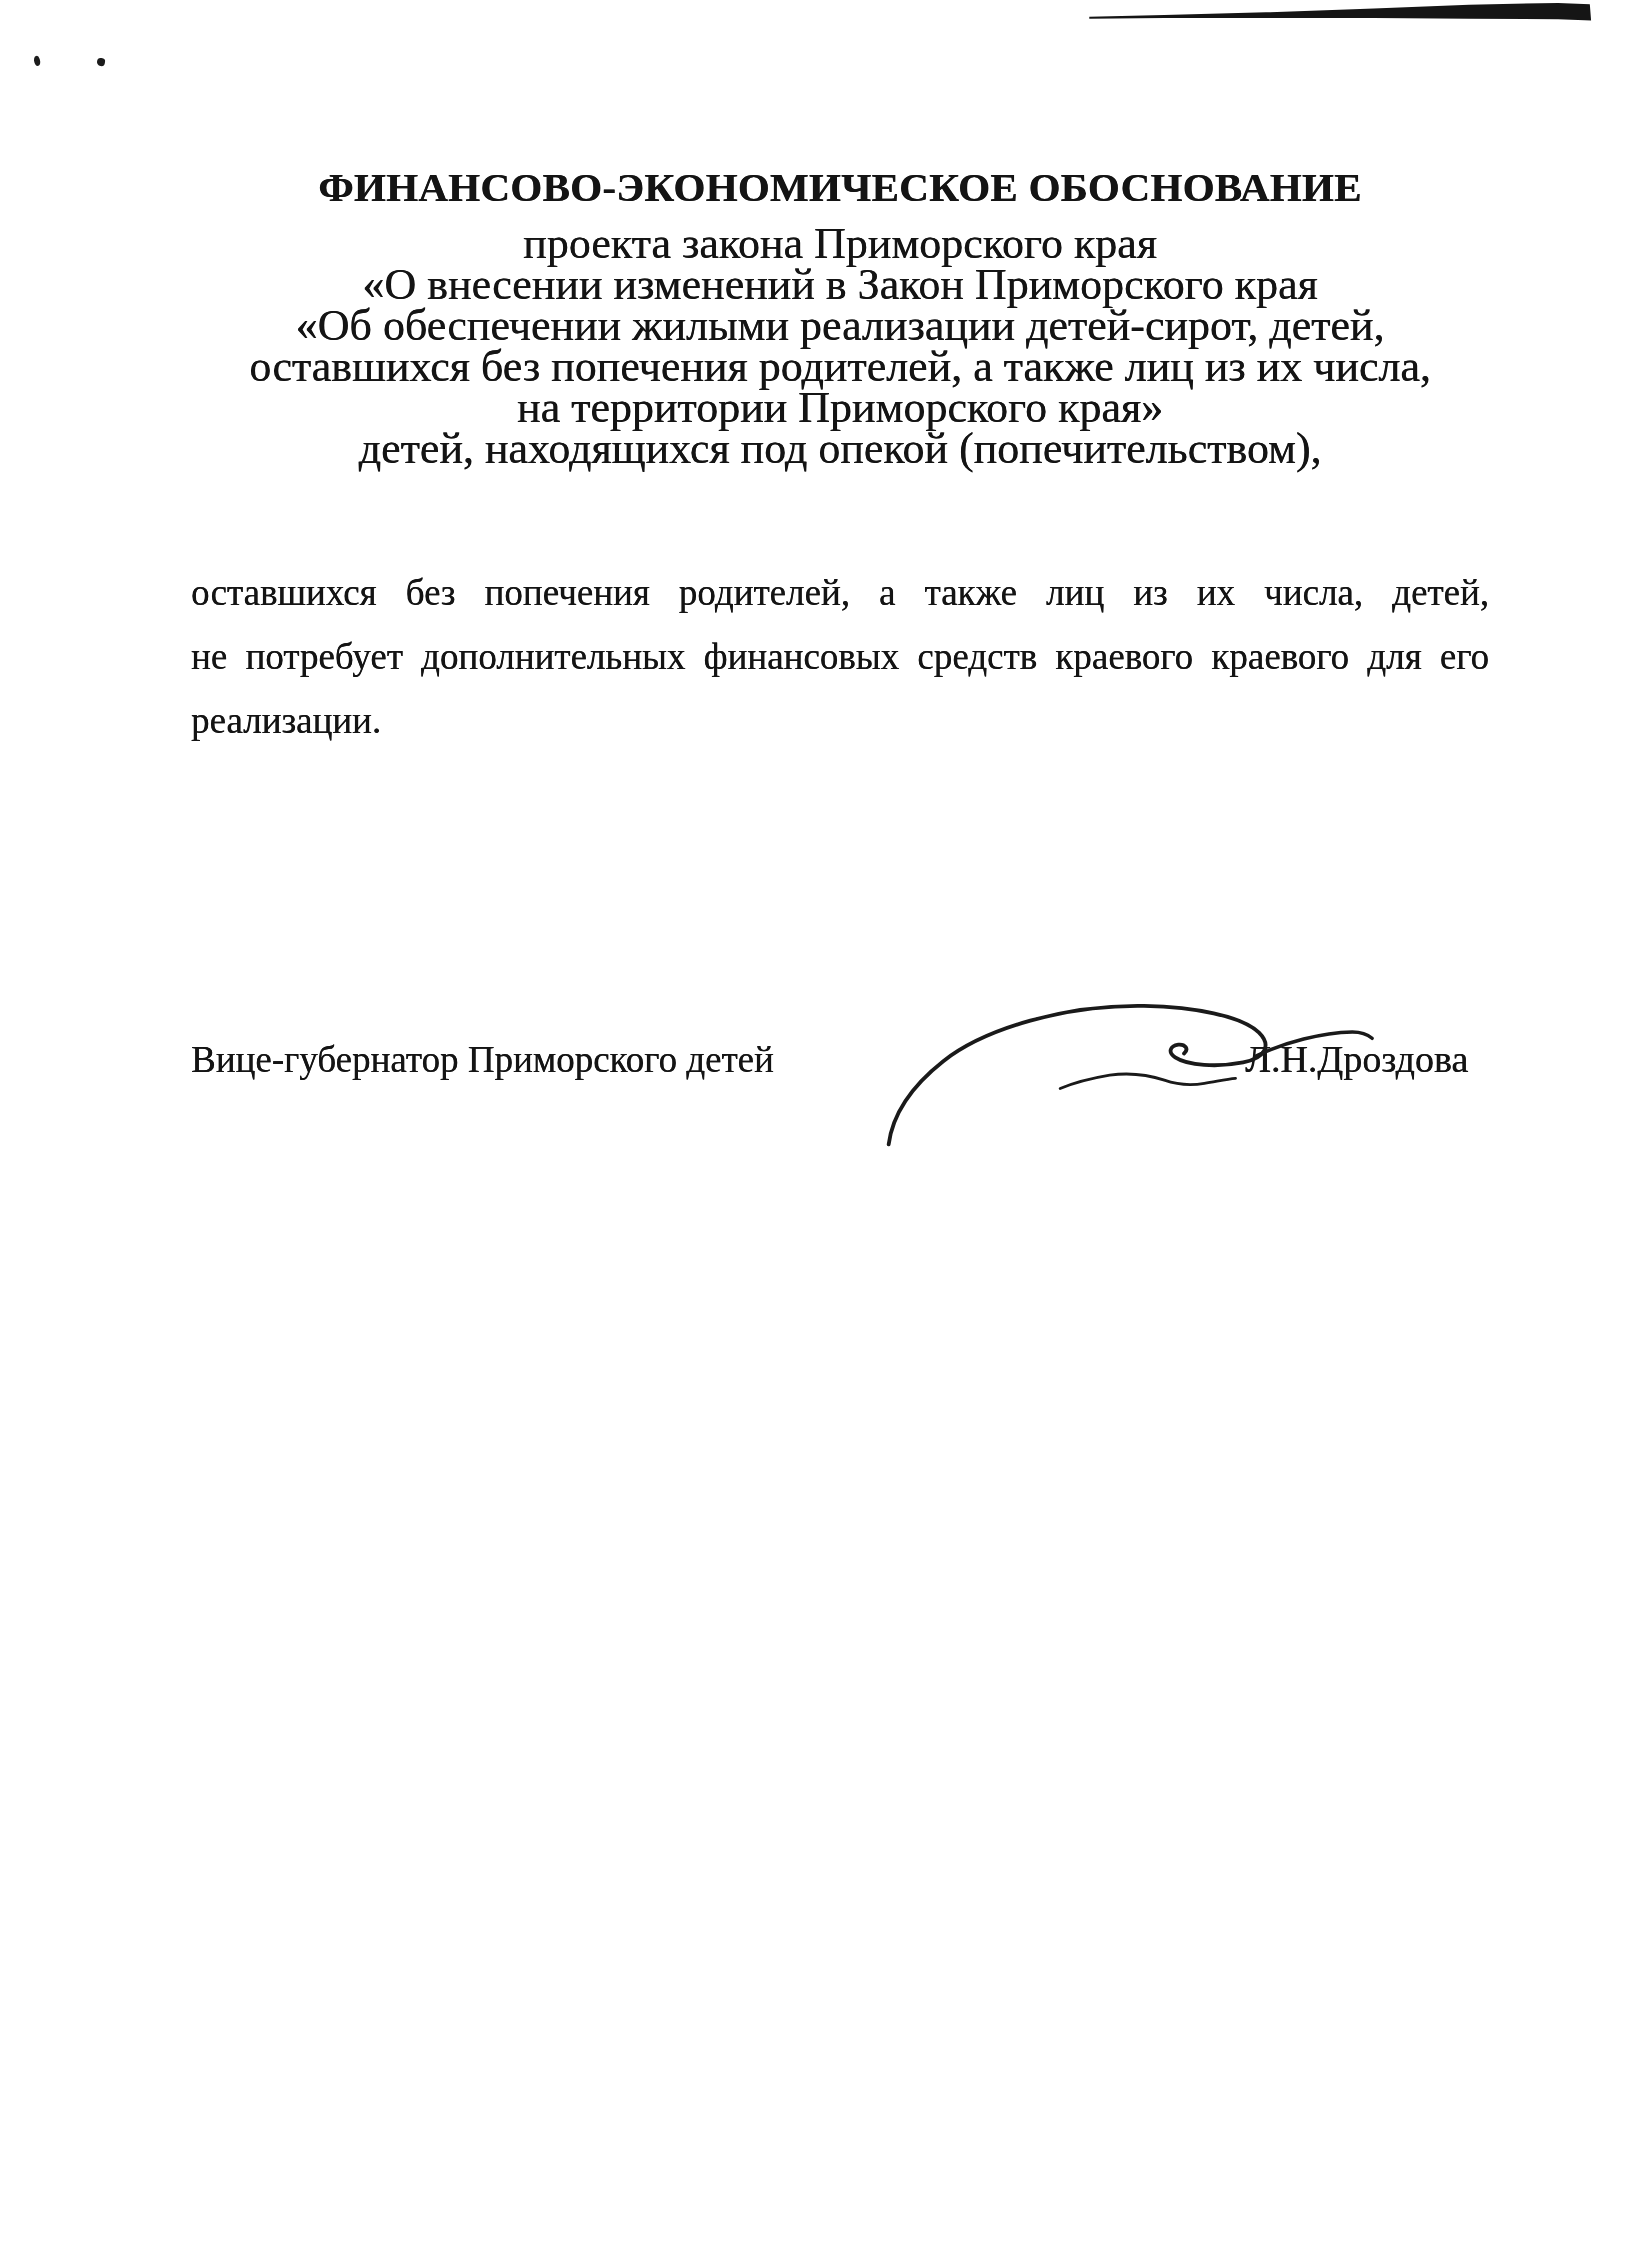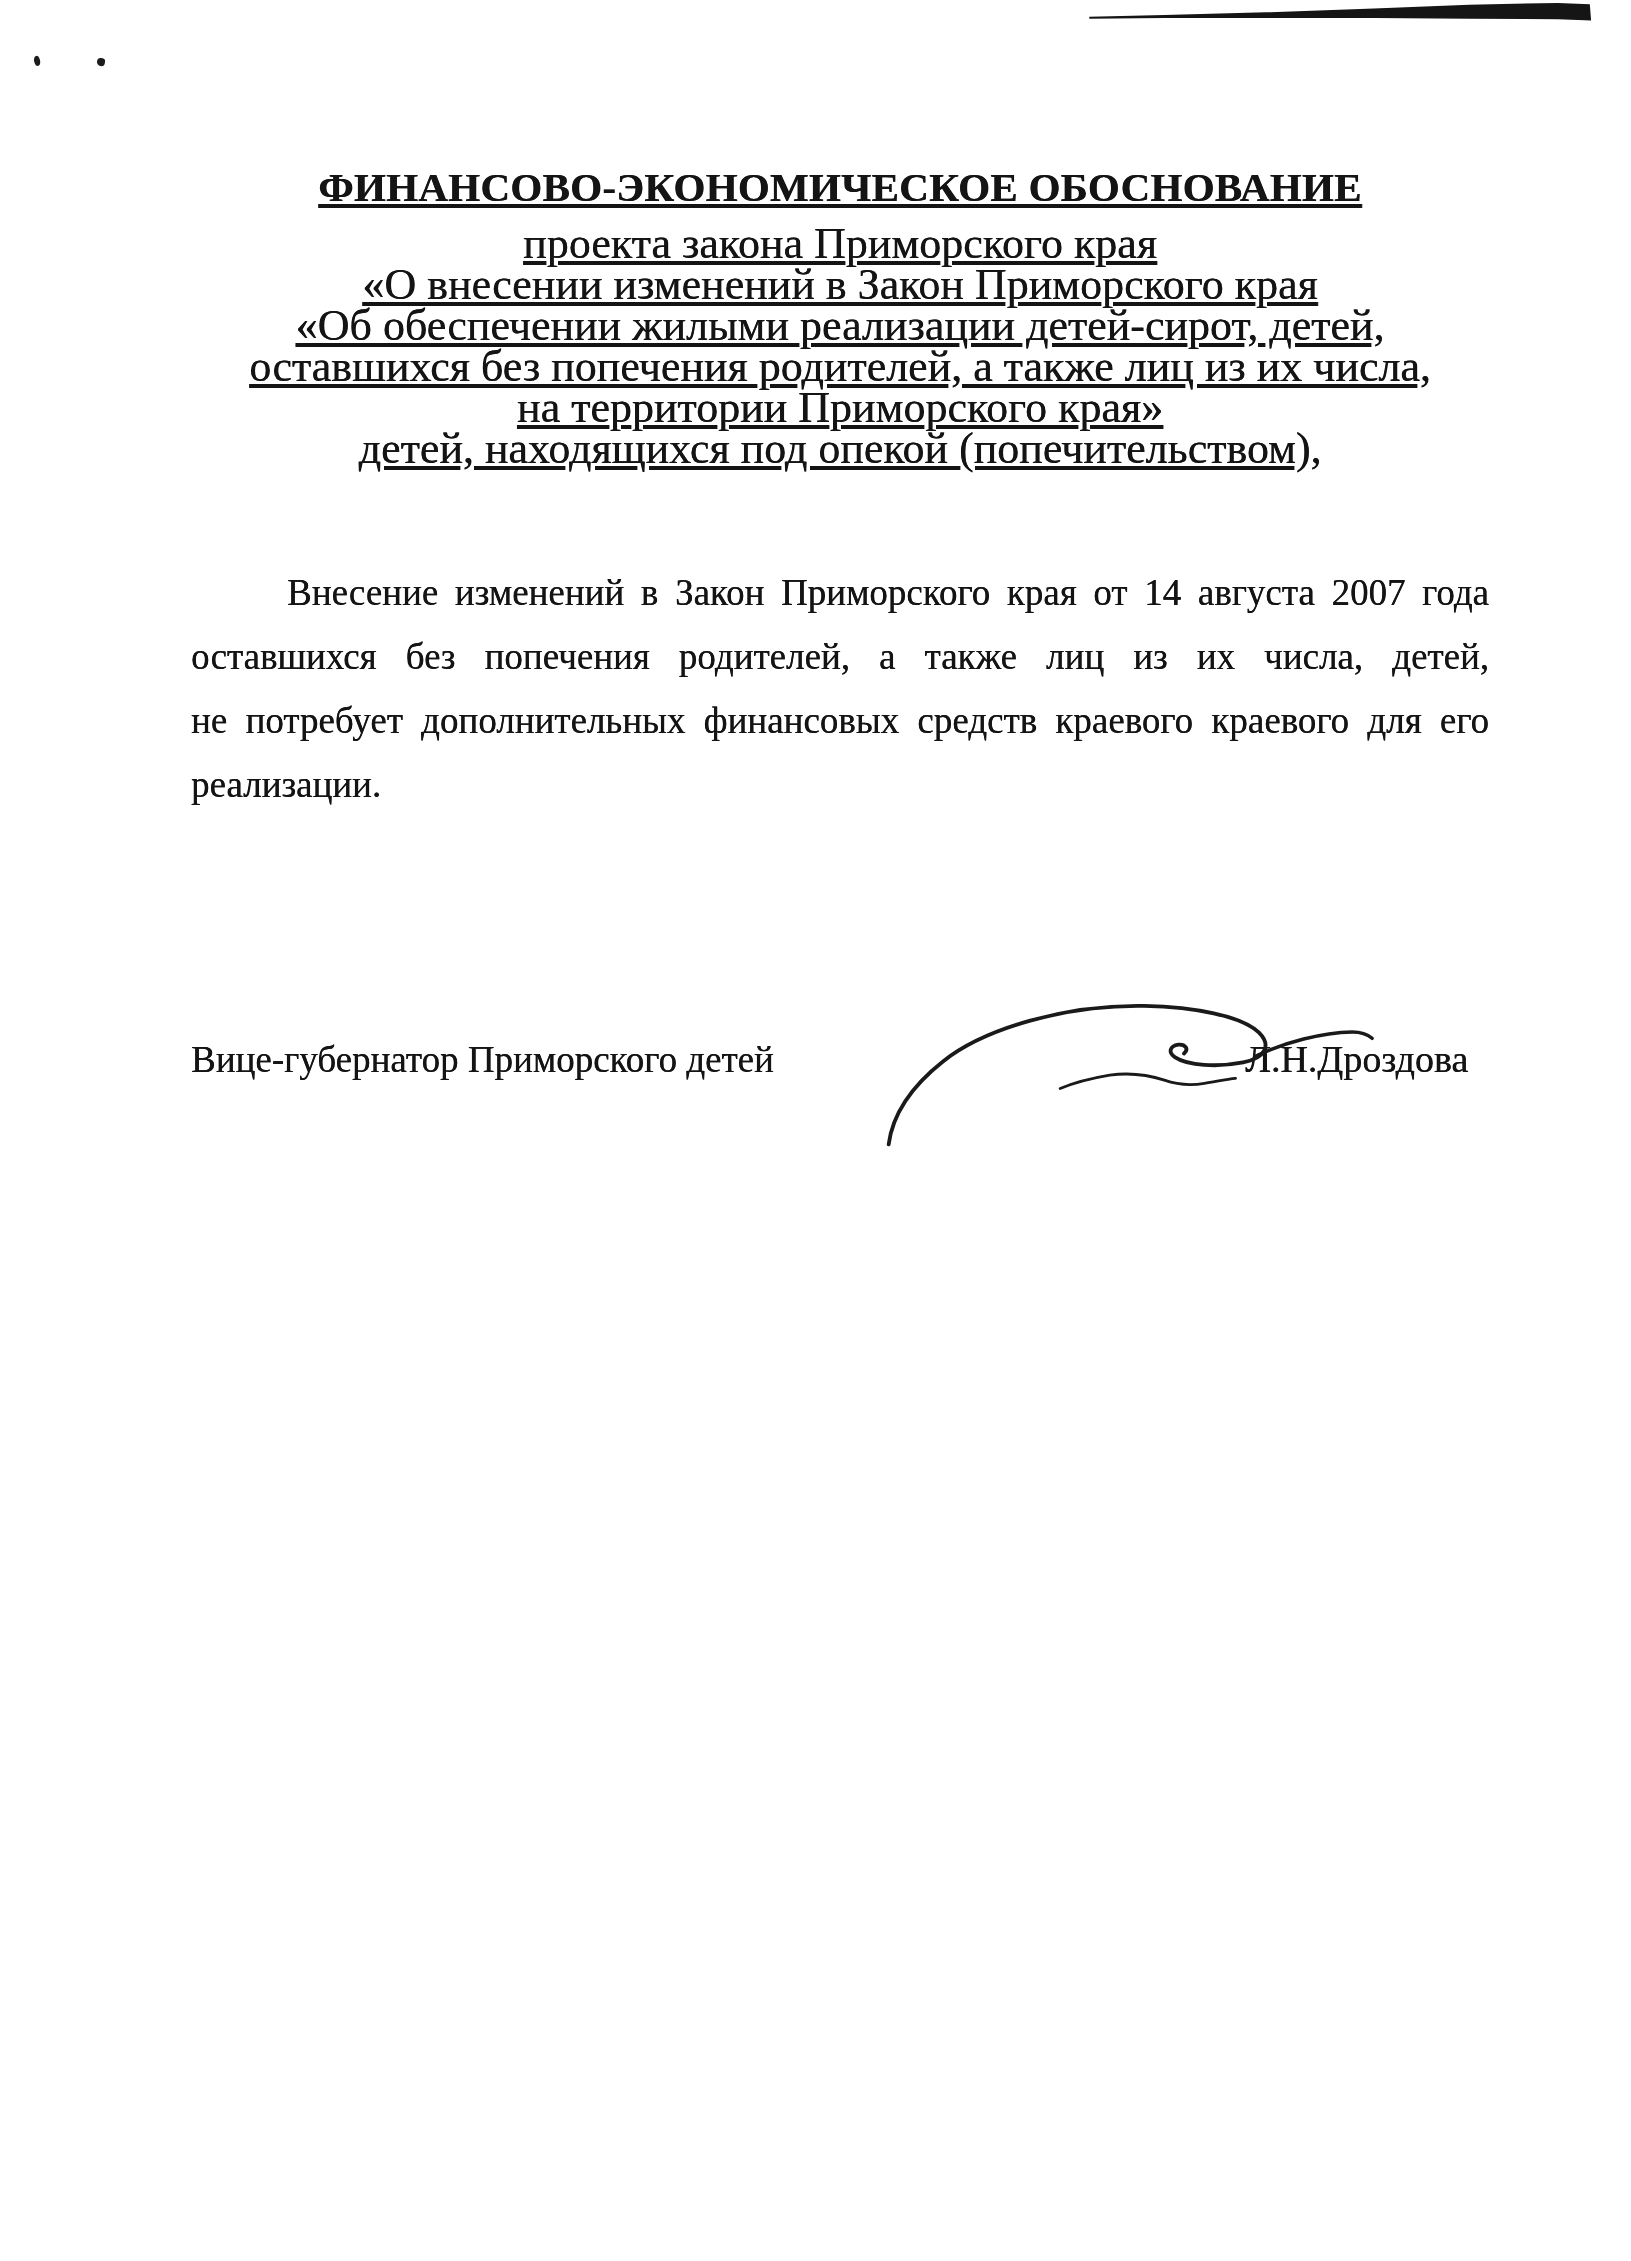--- a/index.html
+++ b/index.html
@@ -16,21 +16,20 @@
   .streak-svg { position: absolute; left: 1088px; top: 0.6px; width: 505px; height: 24px; }
   .speck { position: absolute; background: #1c1c1c; }
   .speck-1 { left: 34px; top: 56px; width: 5.7px; height: 9.5px; border-radius: 60% 40% 55% 45%; transform: rotate(-18deg); }
   .speck-2 { left: 97px; top: 58px; width: 7.6px; height: 7.6px; border-radius: 55% 45% 50% 60%; transform: rotate(10deg); }
   
   .heading-block {
     position: absolute;
     left: 191px;
     width: 1298px;
     text-align: center;
-    text-decoration: underline;
   }
   .doc-title {
     top: 162px;
     font-size: 41px;
     font-weight: bold;
     line-height: 51px;
     letter-spacing: 0.3px;
     text-shadow: 0.4px 0 0 currentColor;
   }
   .doc-subtitle {
@@ -102,21 +101,20 @@
   <div class="heading-block doc-subtitle">
     <div class="sub-line">проекта закона Приморского края</div>
     <div class="sub-line">«О внесении изменений в Закон Приморского края</div>
     <div class="sub-line">«Об обеспечении жилыми реализации детей-сирот, детей,</div>
     <div class="sub-line">оставшихся без попечения родителей, а также лиц из их числа,</div>
     <div class="sub-line">на территории Приморского края»</div>
     <div class="sub-line">детей, находящихся под опекой (попечительством),</div>
   </div>
 
   <div class="body-block">
-    <div class="body-line first">Внесение изменений в Закон Приморского края от 14 августа 2007 года</div>
     <div class="body-line">оставшихся без попечения родителей, а также лиц из их числа, детей,</div>
     <div class="body-line">не потребует дополнительных финансовых средств краевого краевого для его</div>
     <div class="body-line last">реализации.</div>
   </div>
 
   <div class="sig-label">Вице-губернатор Приморского детей</div>
   <div class="sig-name">Л.Н.Дроздова</div>
 
   <svg class="sig-svg" viewBox="0 0 810 255" aria-hidden="true">
     <g fill="none" stroke="#1a1a1a" stroke-linecap="round" stroke-linejoin="round">

